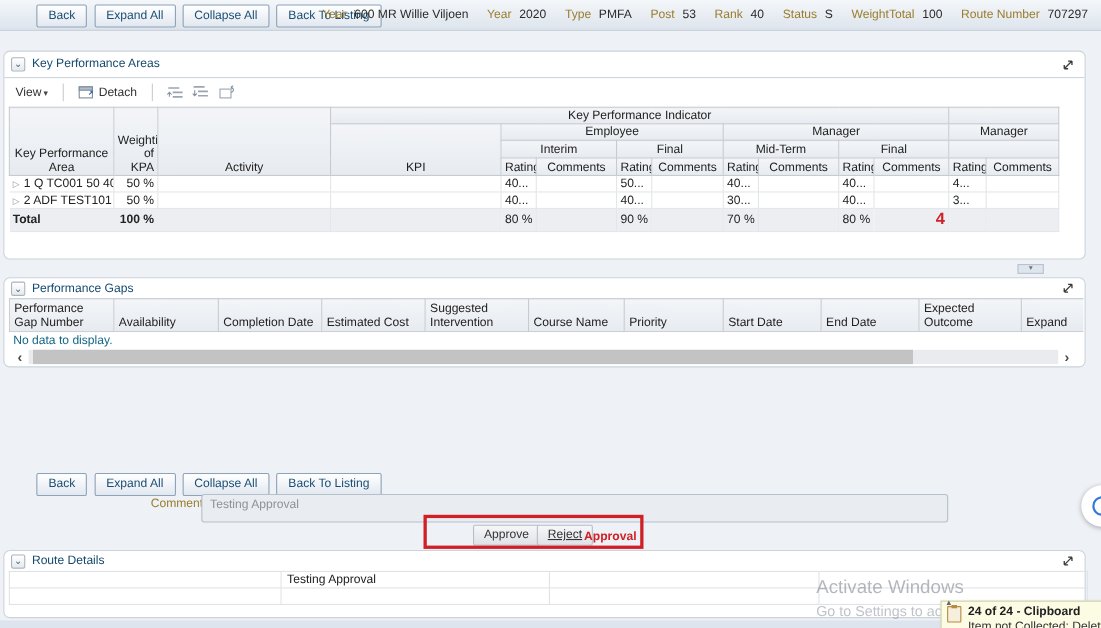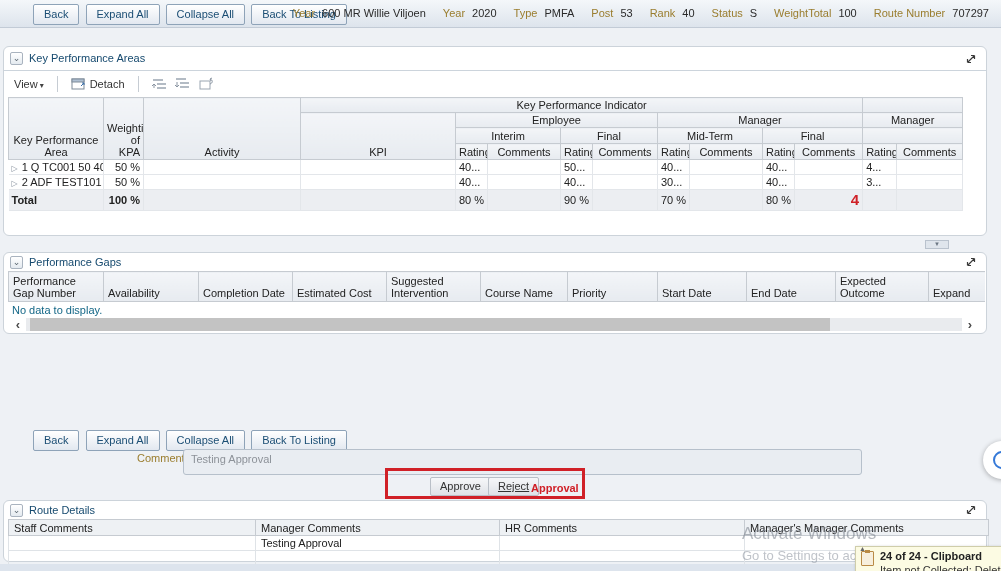--- a/index.html
+++ b/index.html
@@ -363,26 +363,20 @@
       </svg>
     </div>
     <table class="route-table">
       <colgroup>
           <col style="width:247px">
           <col style="width:244px">
           <col style="width:245px">
           <col style="width:244px">
         </colgroup>
       <tbody>
-          <tr>
-        <th>Staff Comments</th>
-        <th>Manager Comments</th>
-        <th>HR Comments</th>
-        <th>Manager's Manager Comments</th>
-      </tr>
       <tr>
         <td></td>
         <td>Testing Approval</td>
         <td></td>
         <td></td>
       </tr>
       <tr style="height:10px;">
             <td></td>
             <td></td>
             <td></td>

